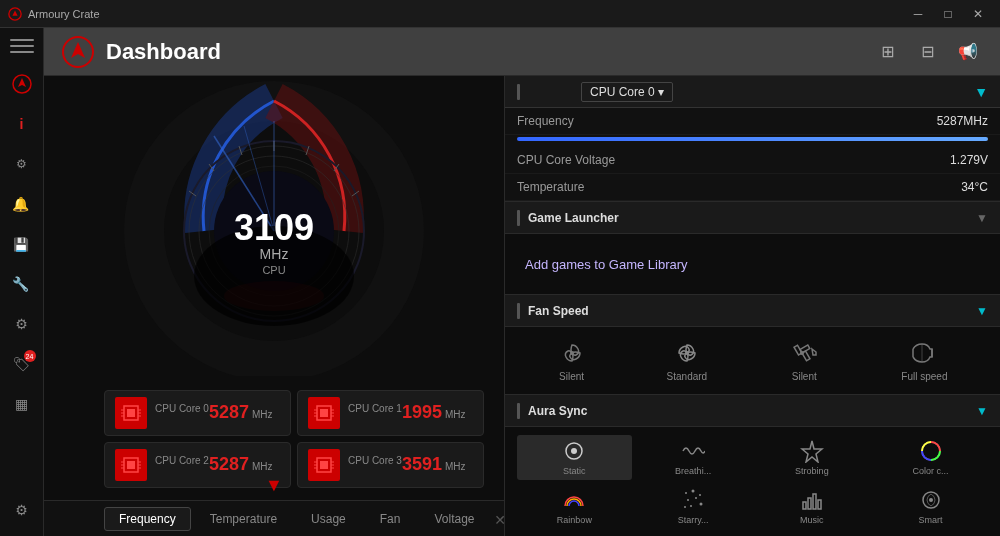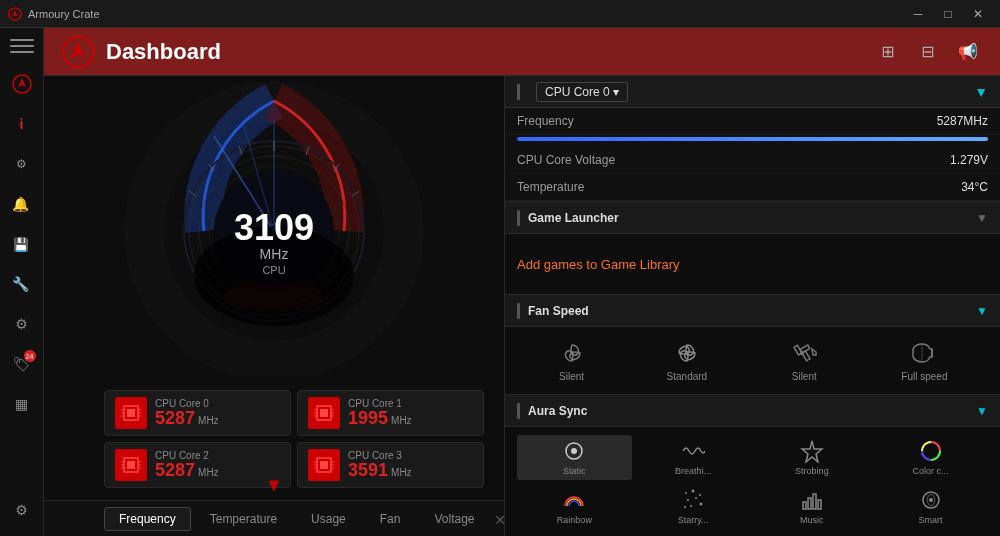--- a/index.html
+++ b/index.html
@@ -83,21 +83,21 @@
     #main {
       flex: 1;
       display: flex;
       flex-direction: column;
       overflow: hidden;
     }
 
     
     #header {
       height: 48px;
-      background: #7f1d1d;
+      background: #404040;
       display: flex;
       align-items: center;
       padding: 0 16px;
       border-bottom: 1px solid #2a2a2a;
     }
     #header-logo {
       width: 36px; height: 36px; margin-right: 10px;
     }
     #header-title {
       font-size: 22px;
@@ -183,21 +183,21 @@
       display: flex;
       align-items: center;
       gap: 8px;
     }
     .core-icon {
       width: 32px; height: 32px;
       background: #c00;
       border-radius: 2px;
       display: flex; align-items: center; justify-content: center;
     }
-    .core-info { display: flex; flex-direction: column; }
+    .core-info { display: flex; flex-direction: row; }
     .core-name { font-size: 10px; color: #888; }
     .core-freq { font-size: 18px; font-weight: 700; color: #e02020; line-height: 1.1; }
     .core-unit-small { font-size: 10px; color: #888; }
 
     
     #bottom-tabs {
       position: absolute;
       bottom: 0;
       left: 0; right: 0;
       height: 36px;
@@ -282,21 +282,21 @@
       gap: 8px;
     }
     .cpu-select {
       background: #1a1a1a;
       border: 1px solid #444;
       color: #ddd;
       font-size: 12px;
       padding: 2px 8px;
       border-radius: 2px;
       cursor: pointer;
-      display: flex; align-items: flex-start; gap: 4px;
+      display: flex; align-items: flex-start; gap: 4px; margin-left: 45px;
     }
     .cpu-row {
       display: flex;
       align-items: center;
       padding: 6px 12px;
       border-bottom: 1px solid #1a1a1a;
     }
     .cpu-row-label { font-size: 12px; color: #999; flex: 1; }
     .cpu-row-value { font-size: 12px; color: #ddd; }
     .freq-bar {
@@ -343,21 +343,21 @@
     .aura-label { font-size: 9px; color: #888; text-align: center; }
     .aura-item.selected { background: #2a2a2a; }
 
     
     .game-launcher-content {
       padding: 16px 12px;
       display: flex;
       align-items: center;
       min-height: 60px;
     }
-    .game-add-text { font-size: 13px; color: #f97316; }
+    .game-add-text { font-size: 13px; color: #c4b5fd; margin-left: 8px; }
 
     
     #right-panel::-webkit-scrollbar { width: 4px; }
     #right-panel::-webkit-scrollbar-track { background: #111; }
     #right-panel::-webkit-scrollbar-thumb { background: #333; border-radius: 2px; }
 
     
     #close-bottom {
       position: absolute;
       bottom: 8px;

